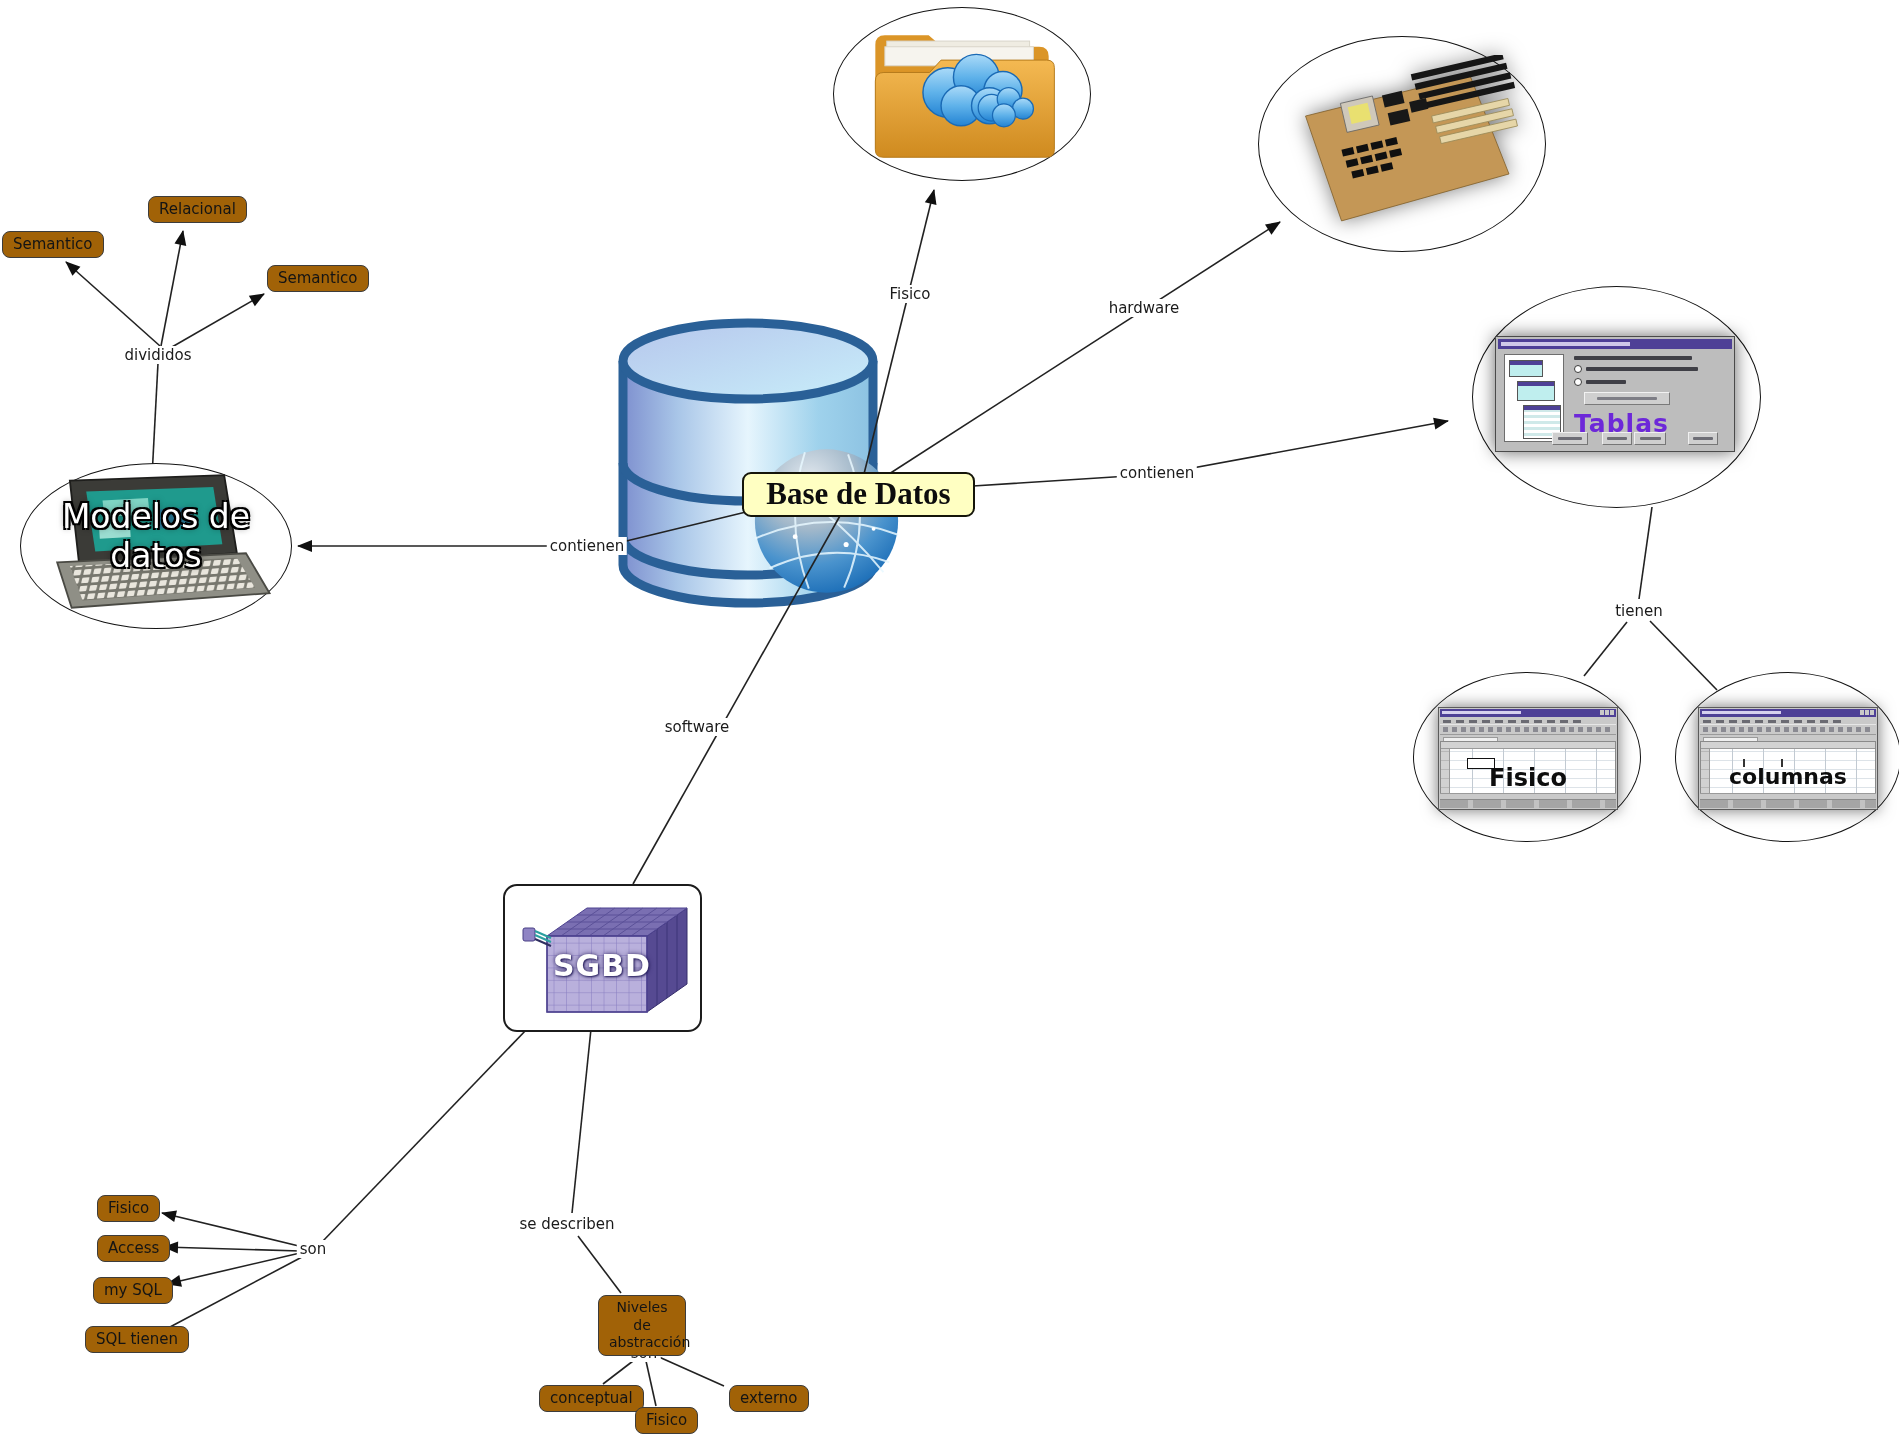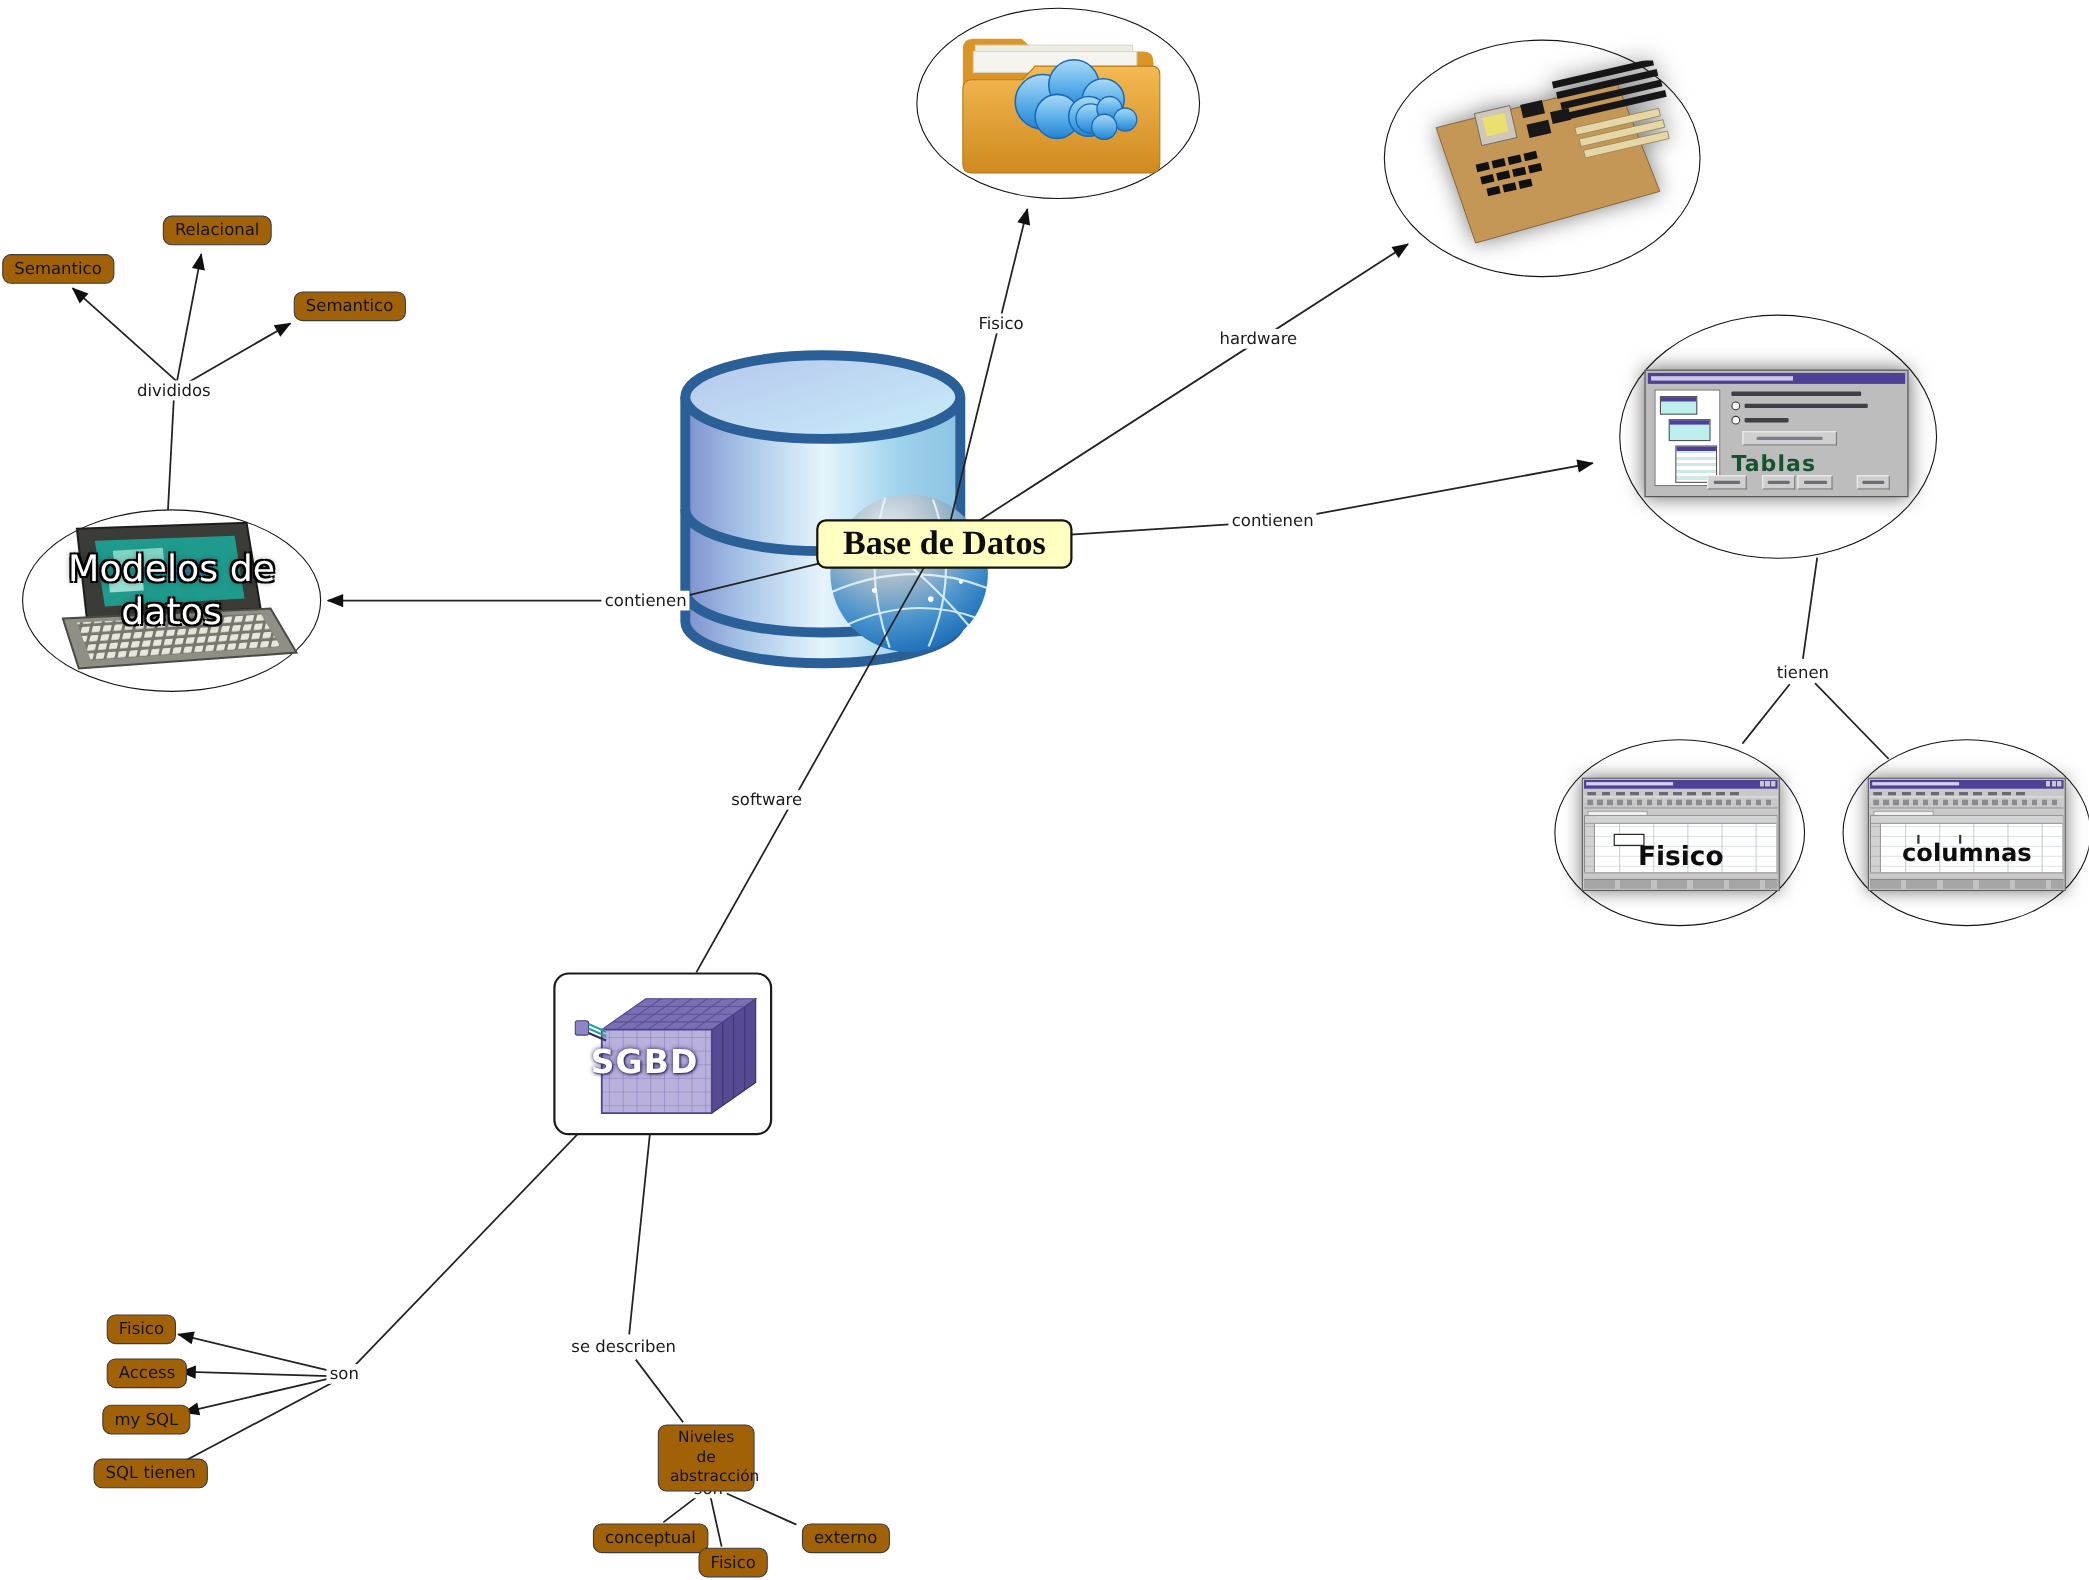--- a/index.html
+++ b/index.html
@@ -18,21 +18,21 @@
   .center-label{position:absolute;left:742px;top:472px;width:229px;height:41px;
       background:#ffffc2;border:2.2px solid #15150a;border-radius:9px;
       font-family:"Liberation Serif","DejaVu Serif",serif;font-weight:bold;font-size:31px;
       color:#0d0d0d;text-align:center;line-height:40px;}
   
   .oval{position:absolute;border:1.6px solid #141414;border-radius:50%;background:#fff;}
   .oval > *{position:absolute;}
   
   .sgbd-box{position:absolute;left:503px;top:884px;width:195px;height:144px;background:#fff;
       border:2px solid #1c1c1c;border-radius:14px;}
-  .sgbd-text{position:absolute;left:32px;top:62px;width:130px;text-align:left;
+  .sgbd-text{position:absolute;left:32px;top:62px;width:130px;text-align:center;
       font-weight:bold;font-size:30px;color:#fff;letter-spacing:1px;
       text-shadow:0 0 5px rgba(40,30,90,.9),1px 1px 2px #2e2666;}
   
   .modelos-text{position:absolute;left:0;top:34px;width:100%;text-align:center;
       font-weight:normal;font-size:33px;line-height:1.18;color:#fff;
       text-shadow:-2px -2px 0 #000,2px -2px 0 #000,-2px 2px 0 #000,2px 2px 0 #000,0 0 7px rgba(0,0,0,.65);}
   
   .win{position:absolute;background:#bdbdbd;border:1px solid #4a4a4a;
        filter:drop-shadow(0 0 9px rgba(0,0,0,.6));}
   .win-title{height:10px;margin:2px;background:#4e4096;display:flex;align-items:center;}
@@ -43,21 +43,21 @@
   .mini::before{content:"";display:block;height:4px;background:#4e4096;}
   .mini.rows{background:repeating-linear-gradient(#fff 0 3px,#cfe9e9 3px 6px);}
   .ln{display:block;height:4px;background:#3f3f46;border-radius:1px;}
   .win-right{position:absolute;left:78px;top:19px;width:152px;}
   .radio-row{display:flex;align-items:center;gap:4px;margin-top:5px;}
   .rad{display:block;width:6px;height:6px;border-radius:50%;border:1px solid #3a3a3a;background:#fff;}
   .btn-sm{margin:6px 0 0 10px;width:84px;height:11px;background:#cfcfcf;
        border:1px solid #7a7a7a;border-top-color:#f2f2f2;border-left-color:#f2f2f2;
        display:flex;align-items:center;justify-content:center;}
   .btn-sm .ln{height:3px;background:#7d7d85;}
-  .big-tablas{margin-top:4px;font-weight:bold;font-size:20px;color:#14532d;letter-spacing:1px;}
+  .big-tablas{margin-top:4px;font-weight:bold;font-size:25px;color:#6d28d9;letter-spacing:1px;}
   .win-btns{position:absolute;left:0;bottom:6px;width:100%;display:flex;}
   .wbtn{height:11px;background:#cfcfcf;border:1px solid #767676;border-top-color:#f0f0f0;
        border-left-color:#f0f0f0;display:flex;align-items:center;justify-content:center;}
   .wbtn .ln{height:3px;background:#6d6d75;width:70%;}
   
   .xl{position:absolute;background:#c9c9c9;border:1px solid #5c5c5c;
       filter:drop-shadow(0 0 8px rgba(0,0,0,.55));}
   .xl-title{height:8px;margin:1px;background:#4e4096;position:relative;}
   .xl-title::before{content:"";position:absolute;left:2px;top:2px;width:45%;height:3px;background:#d6d0ee;}
   .xl-title::after{content:"";position:absolute;right:2px;top:1px;width:14px;height:5px;

